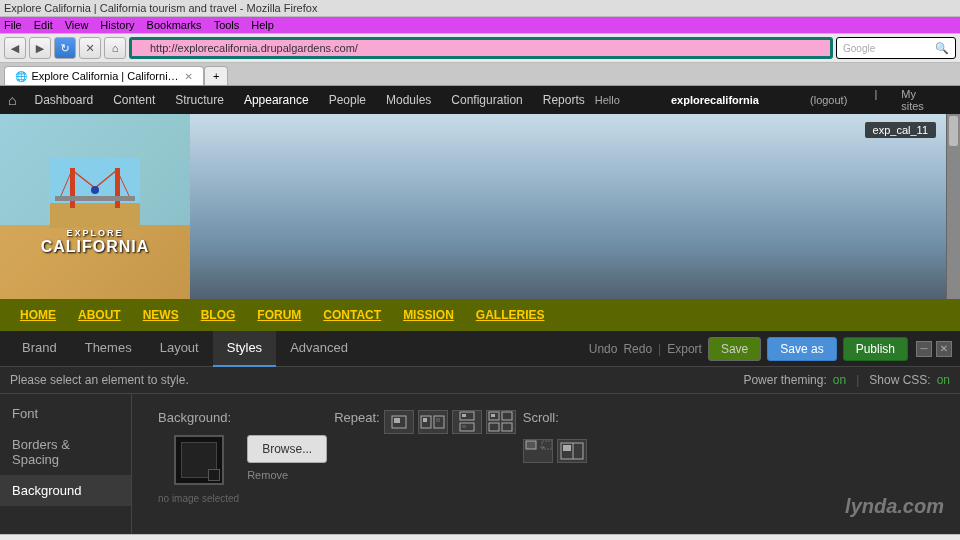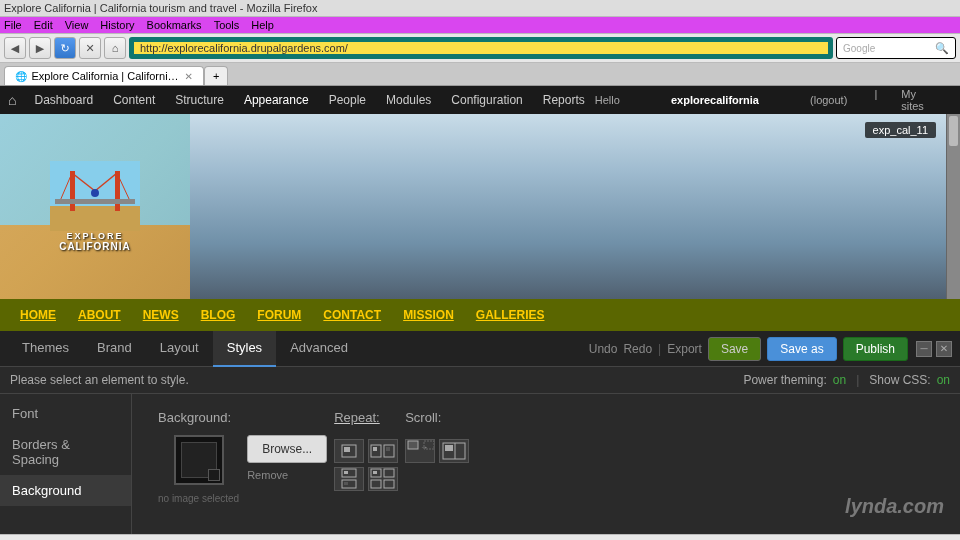--- a/index.html
+++ b/index.html
@@ -29,25 +29,25 @@
       background: linear-gradient(to bottom, #f5f5f5, #e0e0e0);
       border: 1px solid #aaa;
       border-radius: 3px;
       display: flex; align-items: center; justify-content: center;
       font-size: 11px; cursor: pointer; color: #555;
     }
     .nav-btn.blue { background: linear-gradient(to bottom, #5599ee, #3377cc); color: white; }
     .address-bar {
       flex: 1;
       height: 22px;
-      border: 5px solid #0f766e;
+      border: 3px solid #0f766e;
       border-radius: 3px;
-      padding: 0 6px;
-      font-size: 11px;
-      background: #fde047;
+      padding: 0 18px;
+      font-size: 11px;
+      background: #f9a8d4;
       display: flex; align-items: center;
     }
     .address-text { flex:1; font-size: 11px; color: #333; }
     .search-box {
       width: 120px; height: 22px;
       border: 1px solid #000000;
       border-radius: 3px;
       padding: 0 6px;
       font-size: 11px;
       background: white;
@@ -284,21 +284,21 @@
       background: #e0e0e0;
       border: 1px solid #aaa;
       border-radius: 3px;
       padding: 6px 14px;
       color: #333;
       cursor: pointer;
       font-size: 12px;
     }
     .remove-link { color: #888; font-size: 11px; cursor: pointer; }
 
-    .repeat-section { display: flex; flex-direction: column; gap: 4px; text-decoration: underline; }
+    .repeat-section { display: flex; gap: 4px; }
     .repeat-row { display: flex; gap: 4px; }
     .icon-btn {
       width: 30px; height: 24px;
       background: #3a3a3a;
       border: 1px solid #555;
       display: flex; align-items: center; justify-content: center;
       cursor: pointer;
       color: #aaa;
       font-size: 11px;
     }
@@ -394,21 +394,21 @@
           <line x1="22" y1="12" x2="45" y2="30" stroke="#d04020" stroke-width="1.5"></line>
           <line x1="67" y1="12" x2="45" y2="30" stroke="#d04020" stroke-width="1.5"></line>
           <line x1="22" y1="12" x2="10" y2="40" stroke="#d04020" stroke-width="1"></line>
           <line x1="67" y1="12" x2="80" y2="40" stroke="#d04020" stroke-width="1"></line>
 
           <rect x="5" y="38" width="80" height="5" fill="#888"></rect>
 
           <circle cx="45" cy="32" r="4" fill="#2244aa"></circle>
         </svg>
         <div style="font-size:9px; font-weight:bold; color:#fff; text-shadow:1px 1px 2px #000; letter-spacing:2px;">EXPLORE</div>
-        <div style="font-size:10px; font-weight:bold; color:#fff; text-shadow:1px 1px 2px #000; letter-spacing:1px;">CALIFORNIA</div>
+        <div style="font-size:16px; font-weight:bold; color:#fff; text-shadow:1px 1px 2px #000; letter-spacing:1px;">CALIFORNIA</div>
       </div>
     </div>
 
     <div class="site-hero">
       
       <div style="position:absolute; top:0; left:0; right:0; bottom:0; background: linear-gradient(to bottom, #c8dce8 0%, #a0bcd0 30%, #7090a8 70%, #506070 100%);"></div>
       
       <svg width="100%" height="100%" viewBox="0 0 680 185" preserveAspectRatio="none">
 
         <ellipse cx="240" cy="60" rx="25" ry="30" fill="#a08060" opacity="0.9"></ellipse>
@@ -441,22 +441,22 @@
       <div class="site-nav-item">CONTACT</div>
       <div class="site-nav-item">MISSION</div>
       <div class="site-nav-item">GALLERIES</div>
     <div style="width:14px; background:#444; border-left:1px solid #333;"></div>
   </div>
 </div>
 
 <div class="themer-panel">
 
   <div class="themer-tabs-row">
+    <div class="themer-tab">Brand</div>
     <div class="themer-tab">Themes</div>
-    <div class="themer-tab">Brand</div>
     <div class="themer-tab">Layout</div>
     <div class="themer-tab active">Styles</div>
     <div class="themer-tab">Advanced</div>
     <div class="themer-actions">
       <span class="themer-action-text" style="cursor:pointer;">Undo</span>
       <span class="themer-action-text" style="cursor:pointer;">Redo</span>
       <span style="color:#555;">|</span>
       <span class="themer-action-text" style="cursor:pointer;">Export</span>
       <button class="themer-btn">Save</button>
       <button class="themer-btn primary">Save as</button>

